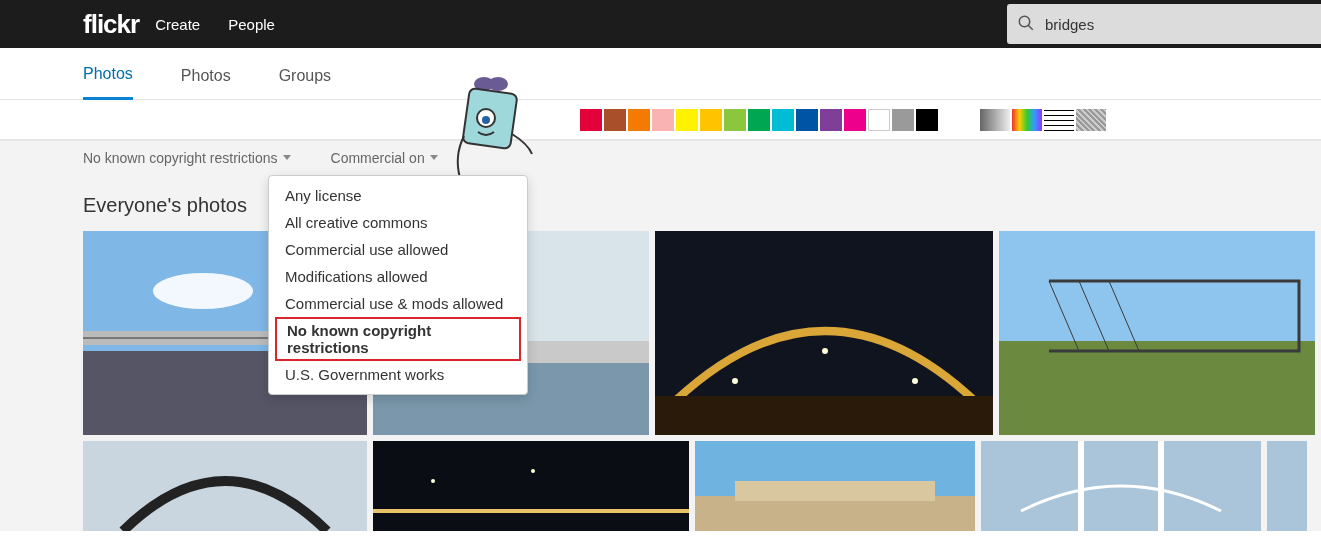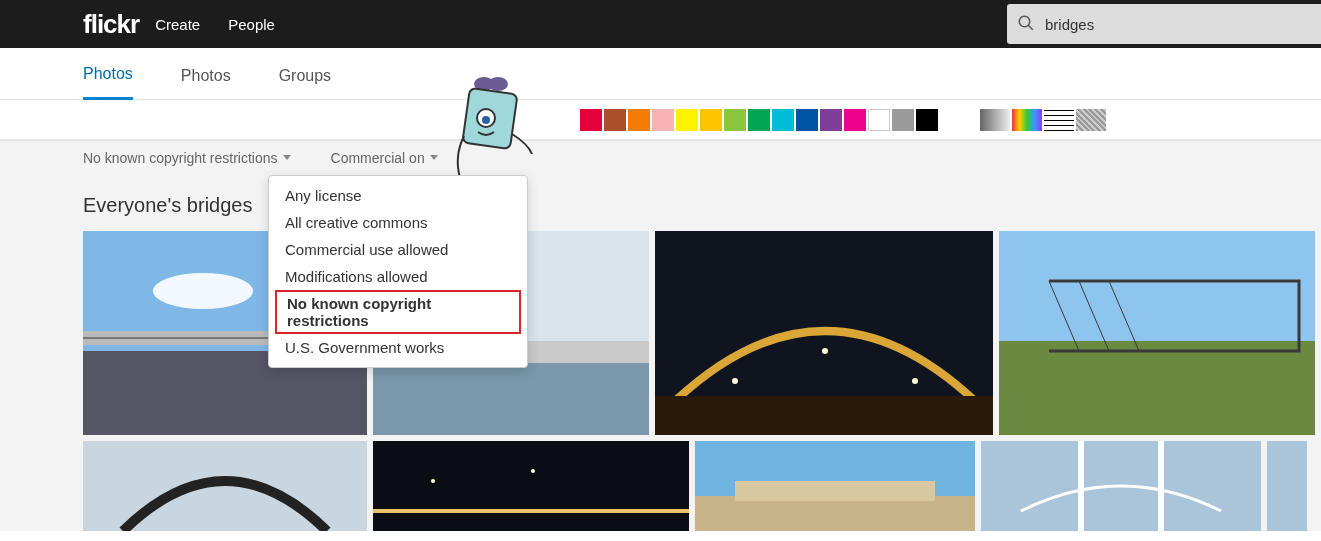--- a/index.html
+++ b/index.html
@@ -99,26 +99,27 @@
     <span>Commercial on</span>
     <span class="caret"></span>
   </div>
 </div>
 
 <div class="dropdown">
   <div class="dropdown-item">Any license</div>
   <div class="dropdown-item">All creative commons</div>
   <div class="dropdown-item">Commercial use allowed</div>
   <div class="dropdown-item">Modifications allowed</div>
+  <div class="dropdown-item">Commercial use &amp; mods allowed</div>
   <div class="dropdown-item selected">No known copyright restrictions</div>
   <div class="dropdown-item">U.S. Government works</div>
 </div>
 
 <div class="content">
-  <div class="section-title">Everyone's bridges</div>
+  <div class="section-title">Everyone's photos</div>
   <div class="gallery">
     <div class="thumb" style="width:284px">
       <svg viewBox="0 0 284 204">
           <rect width="284" height="120" fill="#7fb7e6"></rect>
           <ellipse cx="120" cy="60" rx="50" ry="18" fill="#fff" opacity="0.9"></ellipse>
           <rect y="120" width="284" height="84" fill="#556"></rect>
           <rect x="0" y="100" width="284" height="14" fill="#bbb"></rect>
           <line x1="0" y1="107" x2="284" y2="107" stroke="#777" stroke-width="2"></line>
         </svg>
     </div>

